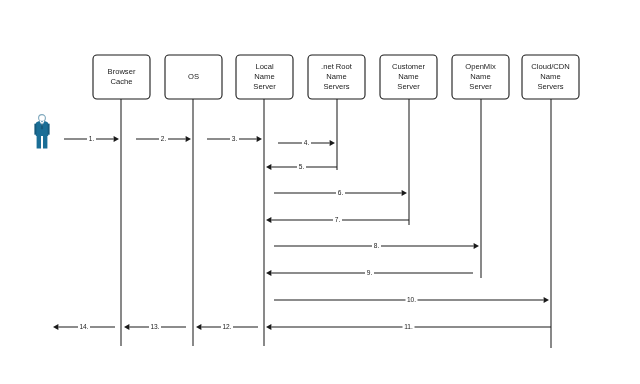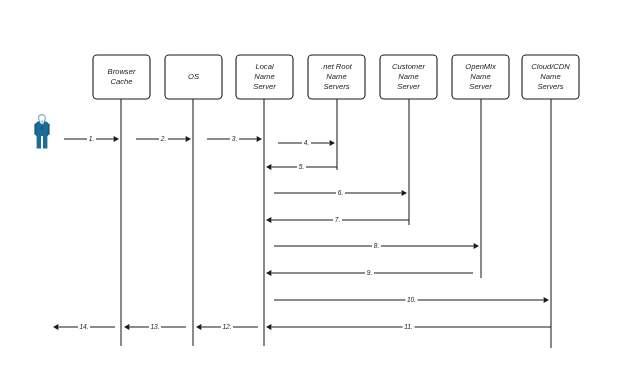--- a/index.html
+++ b/index.html
@@ -12,21 +12,20 @@
     height: 384px;
     position: relative;
     overflow: hidden;
     font-family: "Liberation Sans", sans-serif;
   }
   #diagram-root {
     position: absolute;
     left: 0; top: 0;
     width: 640px;
     height: 384px;
-    font-style: italic;
   }
   svg.diagram {
     display: block;
     width: 640px;
     height: 384px;
     background: #ffffff;
   }
   .lifeline-box {
     fill: #ffffff;
     stroke: #1a1a1a;

